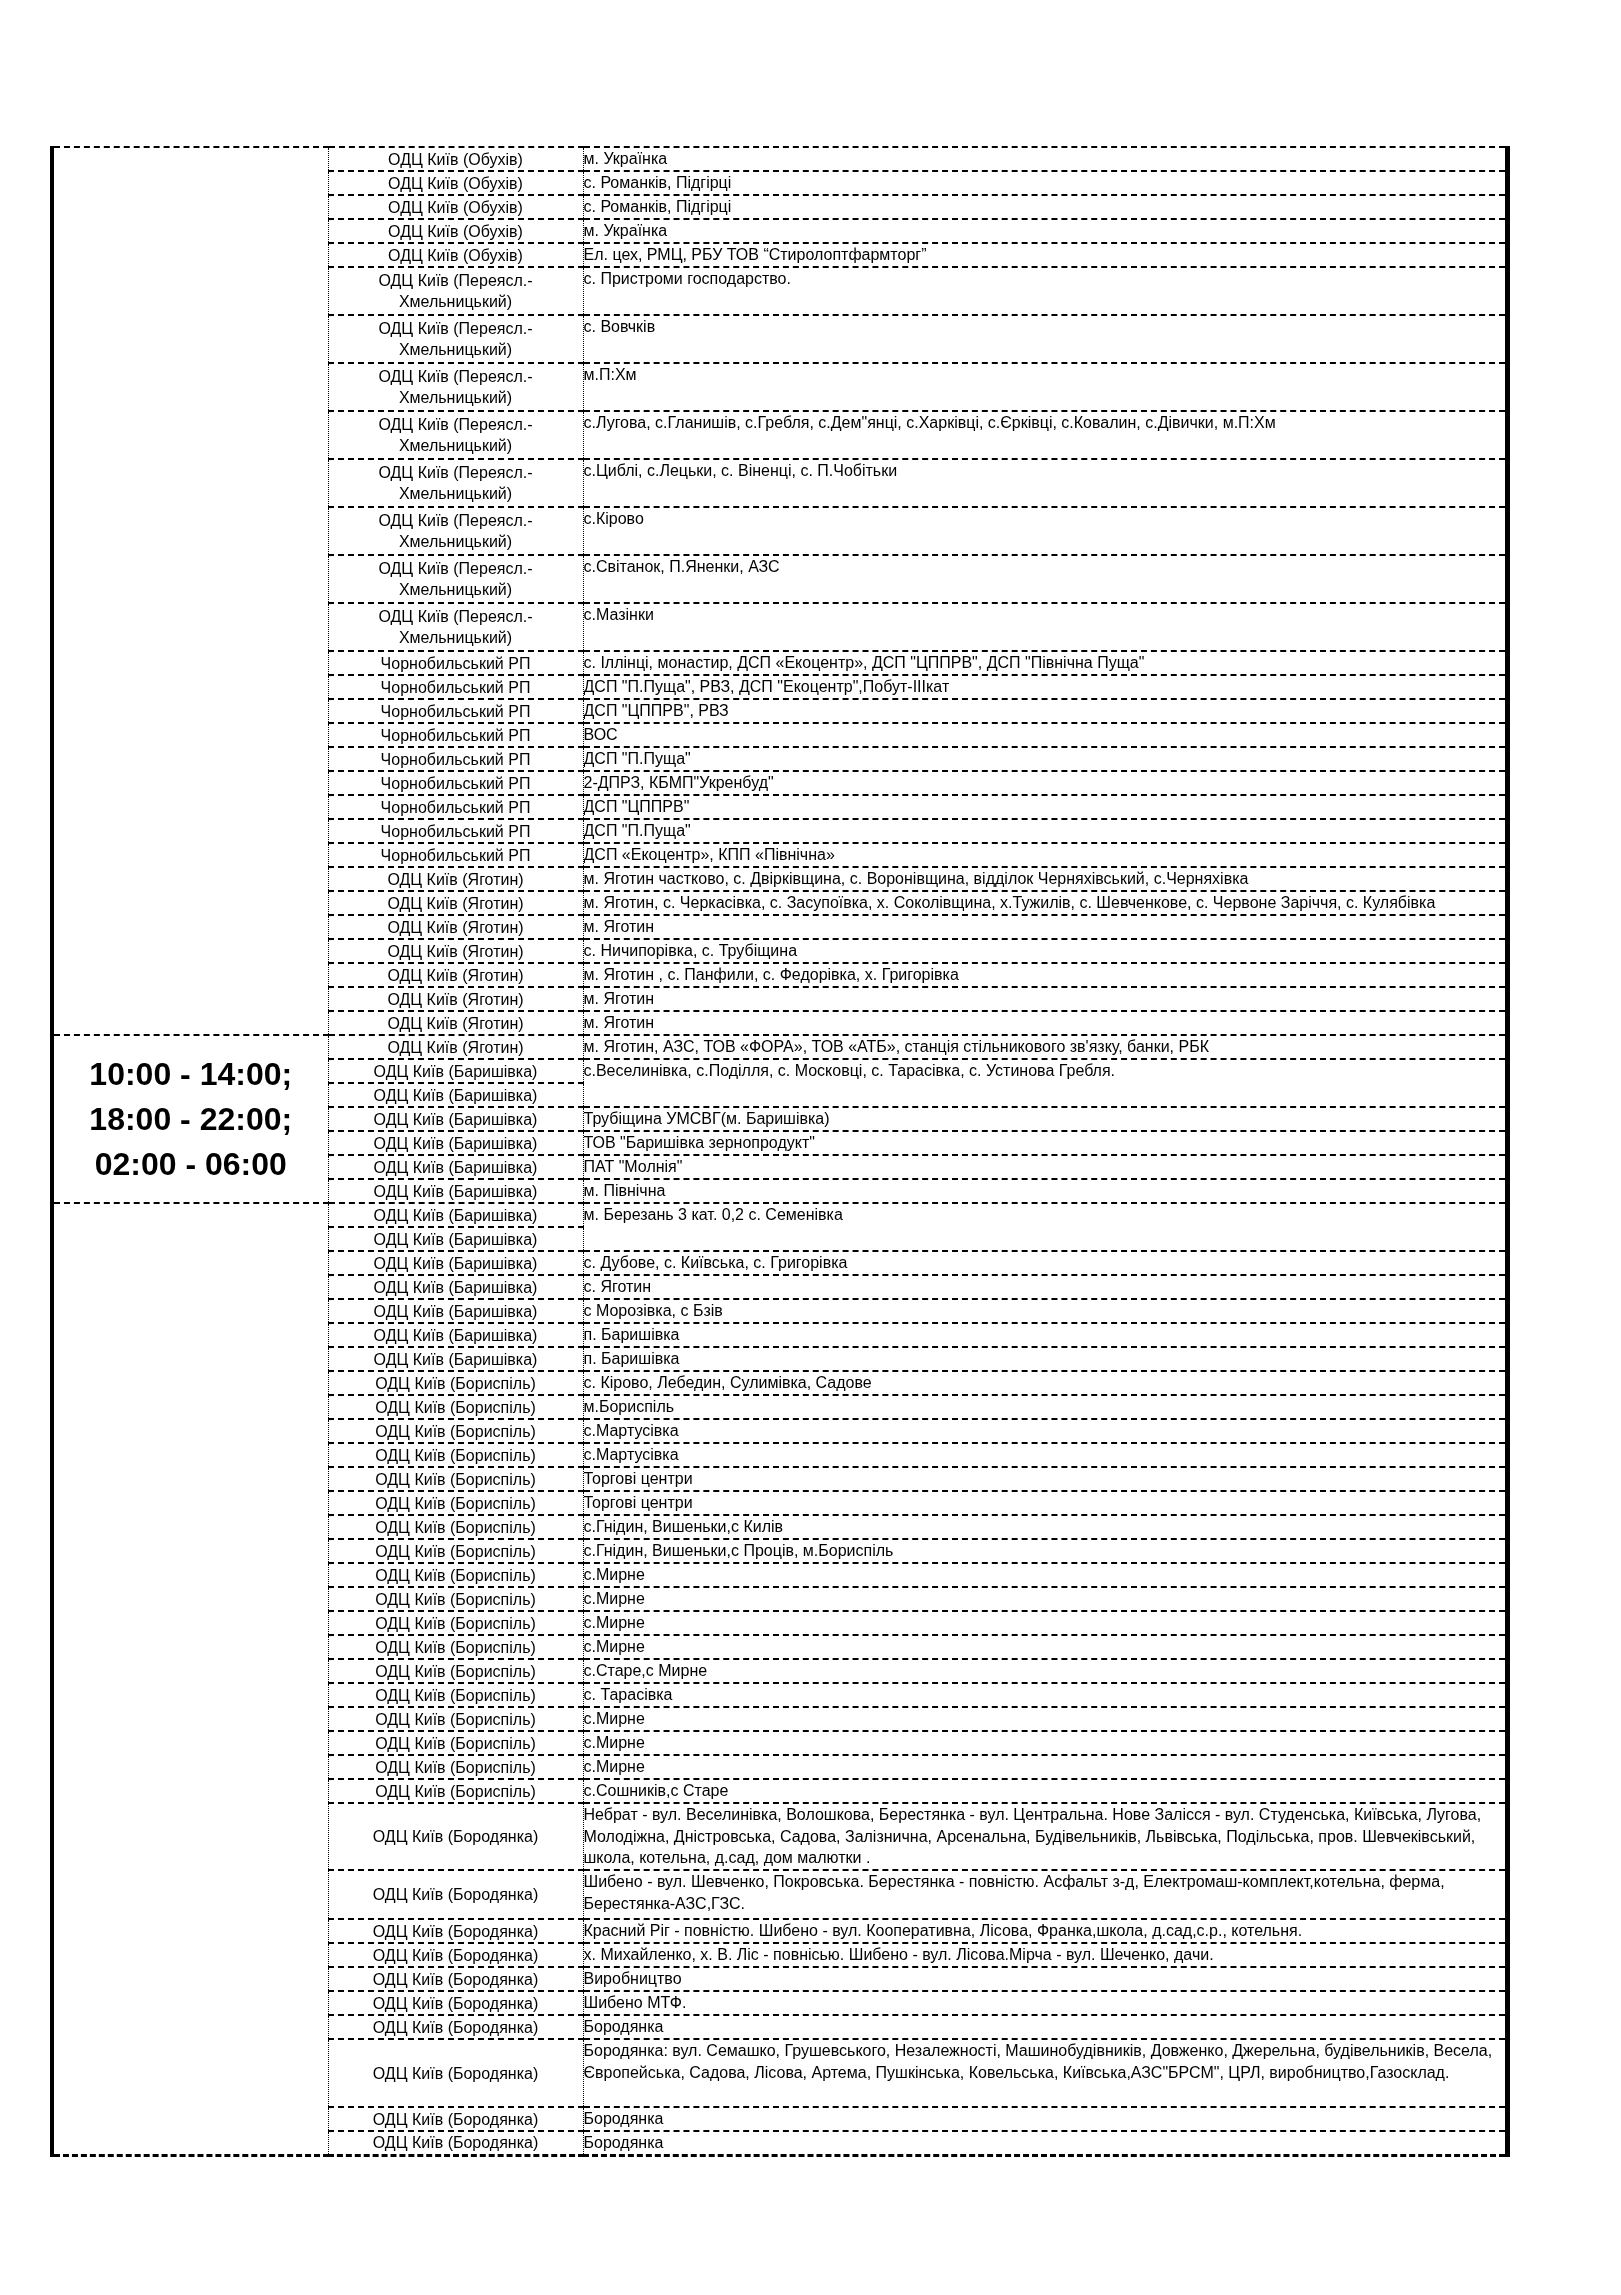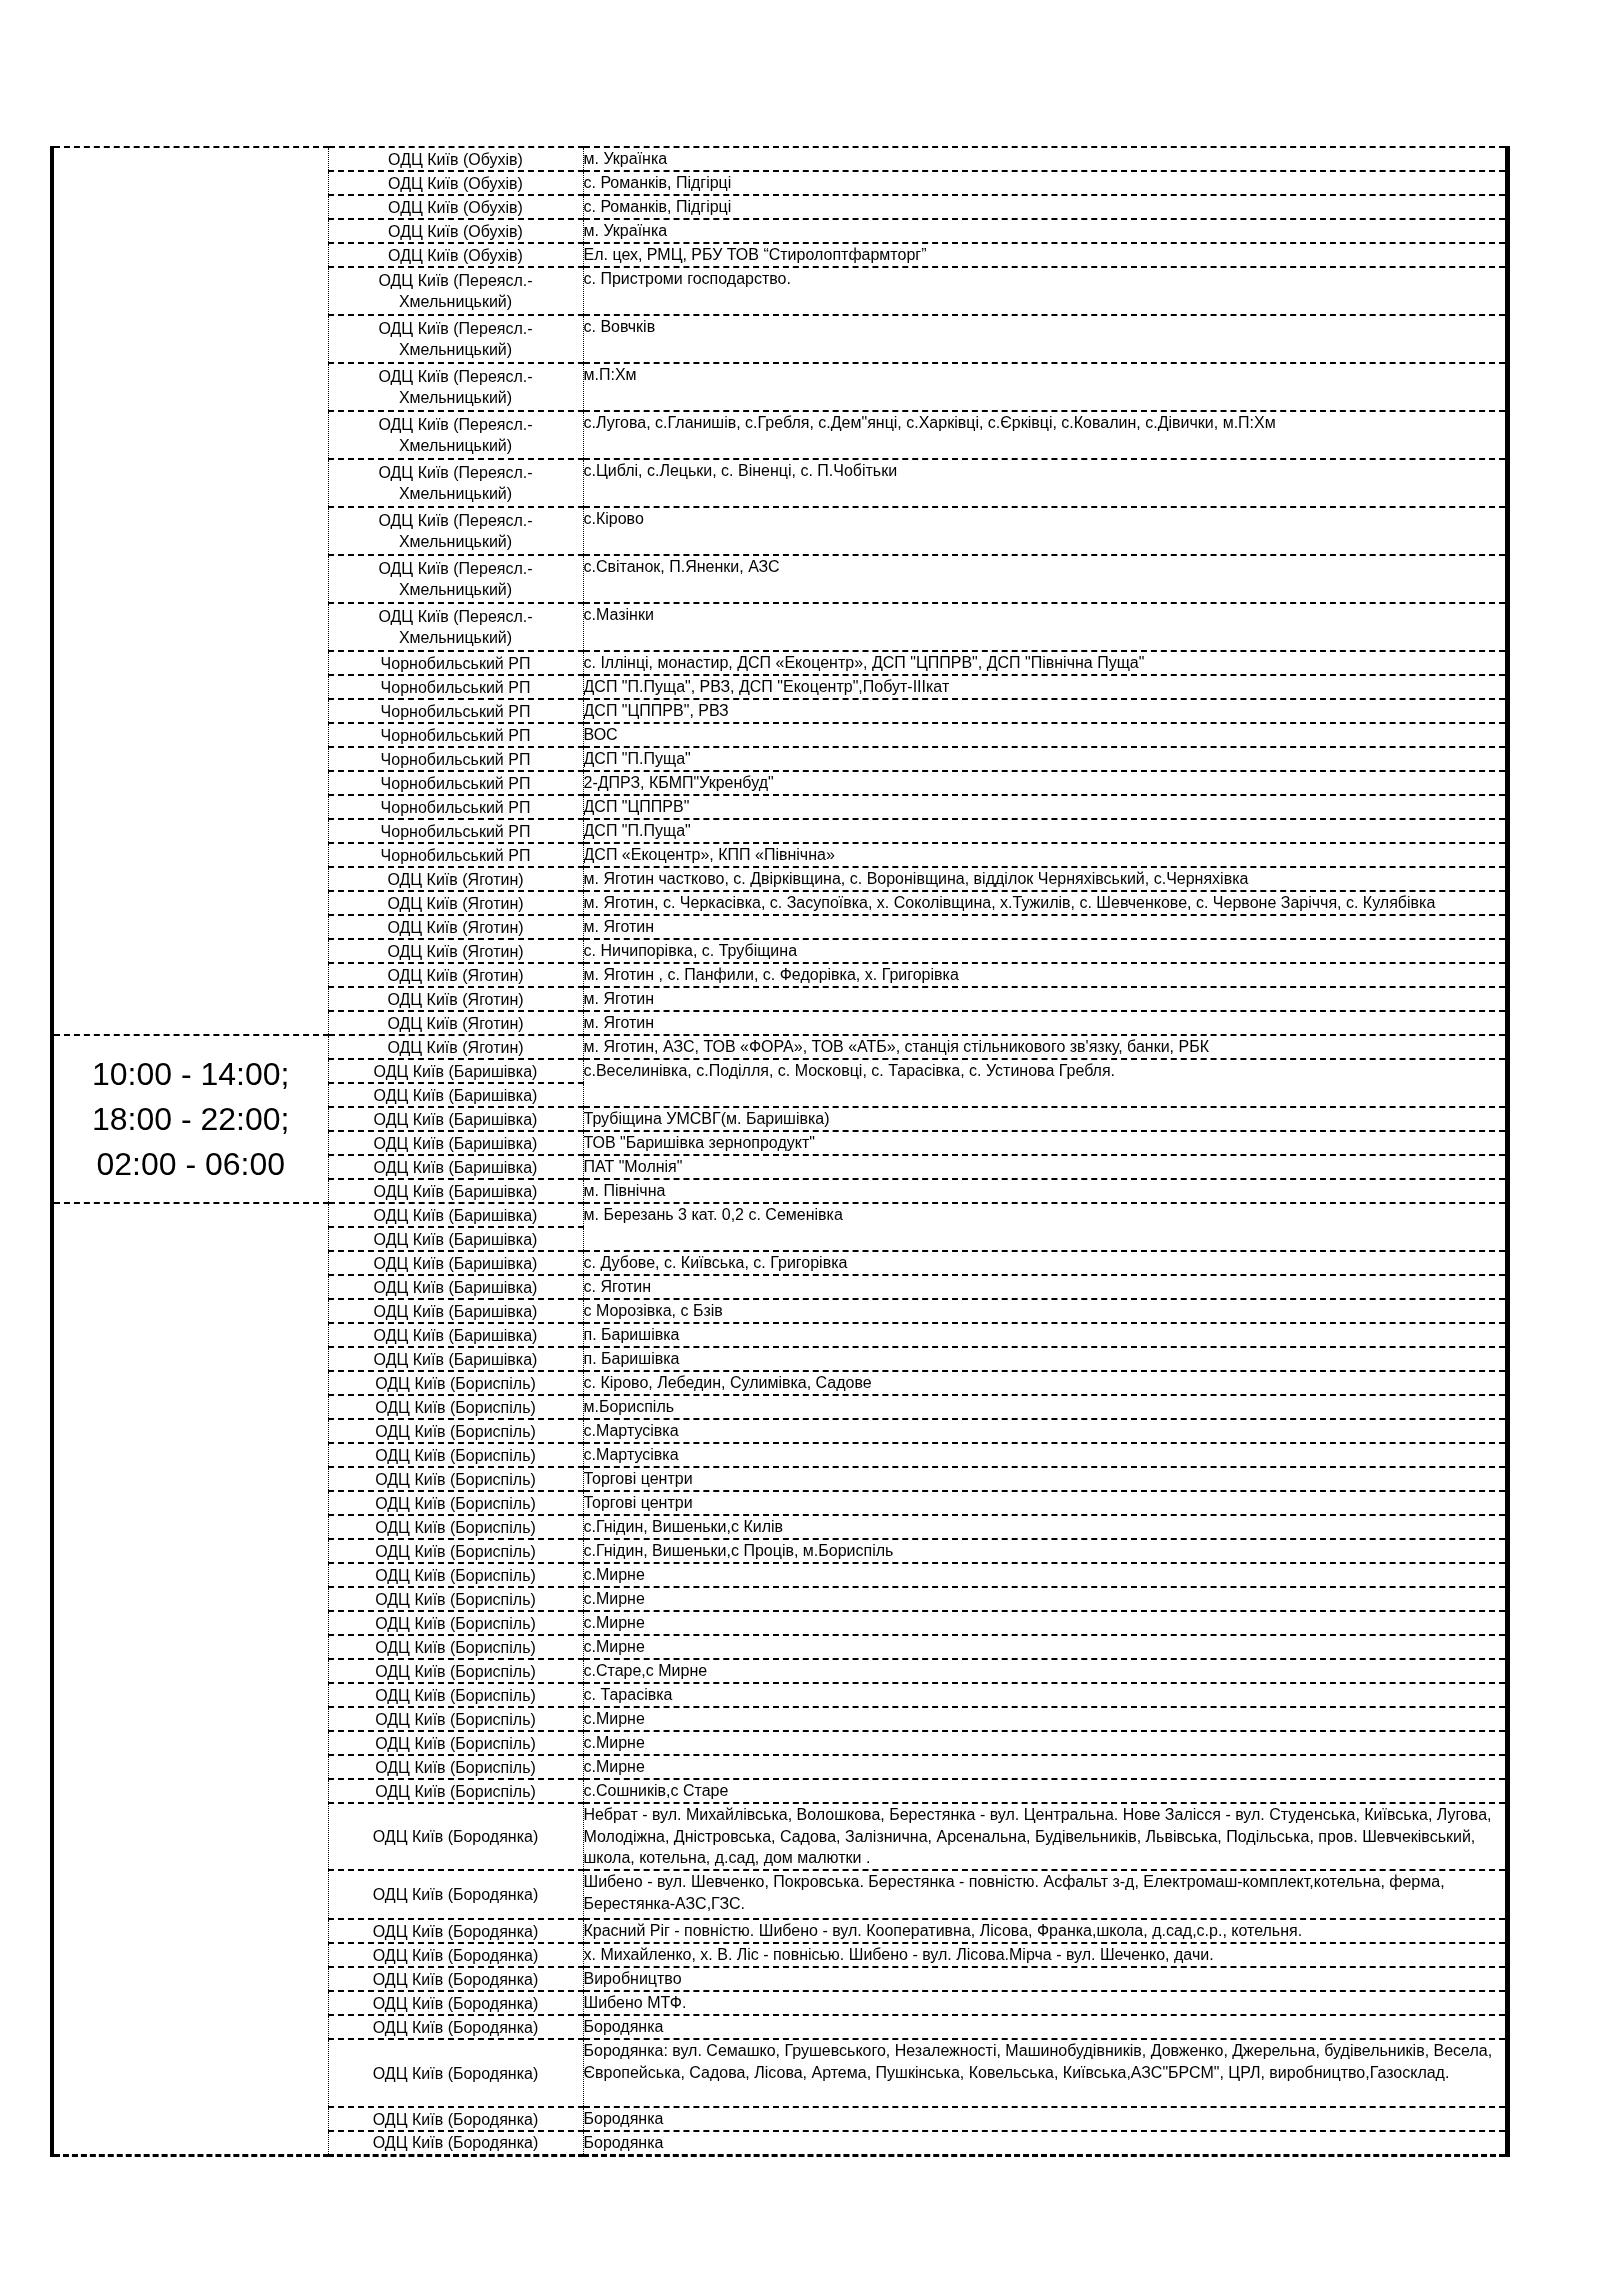--- a/index.html
+++ b/index.html
@@ -27,21 +27,21 @@
     border-top: 2.4px dashed #000;
     border-left: 1.6px dotted #000;
     padding: 0;
     overflow: hidden;
     box-sizing: border-box;
   }
   td.leftempty { background: #ffffff; }
   td.timecell {
     text-align: center;
     vertical-align: middle;
-    font-weight: normal;
+    font-weight: bold;
     font-size: 32px;
     line-height: 45px;
     letter-spacing: 0px;
   }
   td.district {
     text-align: center;
     vertical-align: middle;
     font-size: 16px;
     line-height: 21px;
     padding: 0.8px 4.8px;
@@ -309,21 +309,21 @@
         <tr style="height: 24px;">
           <td class="district">ОДЦ Київ (Бориспіль)</td>
           <td class="value">с.Мирне</td>
         </tr>
         <tr style="height: 24px;">
           <td class="district">ОДЦ Київ (Бориспіль)</td>
           <td class="value">с.Сошників,с Старе</td>
         </tr>
         <tr style="height: 67px;">
           <td class="district">ОДЦ Київ (Бородянка)</td>
-          <td class="value">Небрат -  вул. Михайлівська, Волошкова, Берестянка - вул. Центральна. Нове Залісся - вул. Студенська, Київська, Лугова, Молодіжна, Дністровська, Садова, Залізнична, Арсенальна, Будівельників, Львівська, Подільська, пров. Шевчеківський, школа, котельна, д.сад, дом малютки .</td>
+          <td class="value">Небрат -  вул. Веселинівка, Волошкова, Берестянка - вул. Центральна. Нове Залісся - вул. Студенська, Київська, Лугова, Молодіжна, Дністровська, Садова, Залізнична, Арсенальна, Будівельників, Львівська, Подільська, пров. Шевчеківський, школа, котельна, д.сад, дом малютки .</td>
         </tr>
         <tr style="height: 49px;">
           <td class="district">ОДЦ Київ (Бородянка)</td>
           <td class="value">Шибено -  вул. Шевченко, Покровська.  Берестянка - повністю. Асфальт з-д,  Електромаш-комплект,котельна, ферма, Берестянка-АЗС,ГЗС.</td>
         </tr>
         <tr style="height: 24px;">
           <td class="district">ОДЦ Київ (Бородянка)</td>
           <td class="value">Красний Ріг - повністю. Шибено - вул. Кооперативна, Лісова, Франка,школа, д.сад,с.р., котельня.</td>
         </tr>
         <tr style="height: 24px;">

